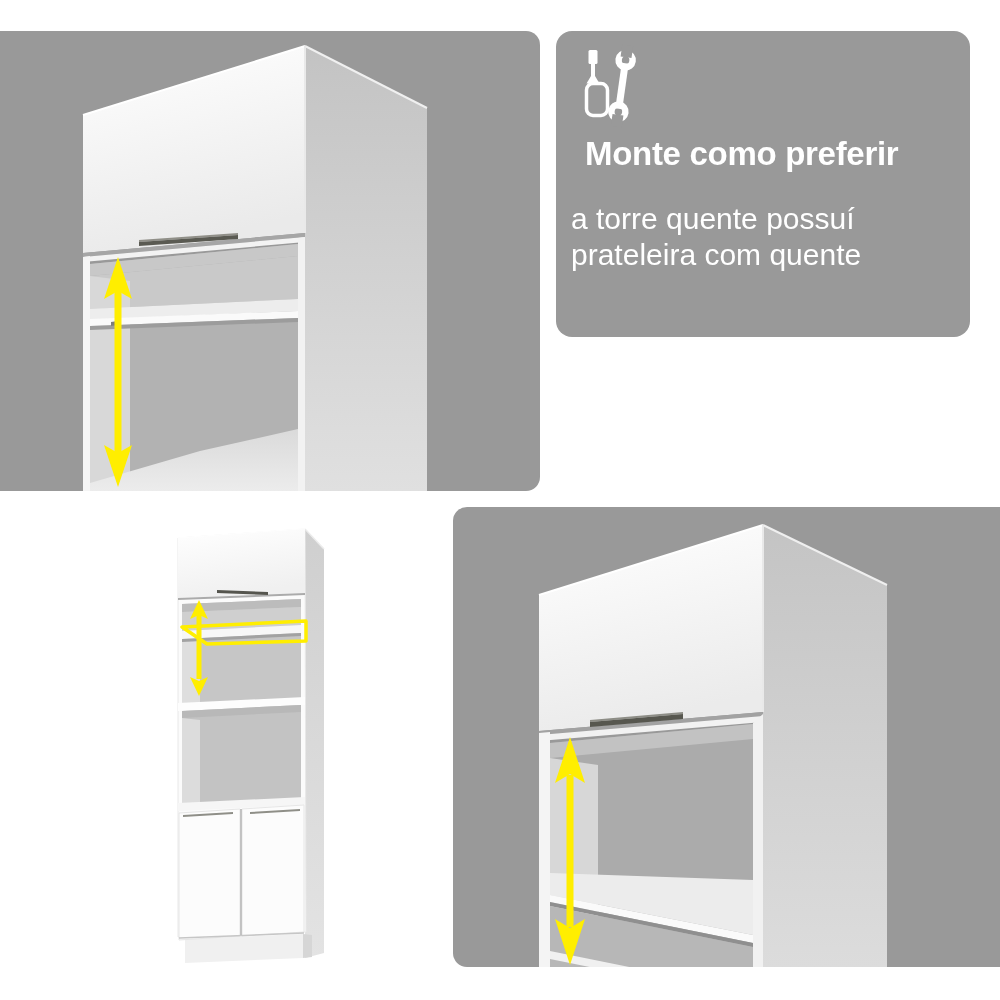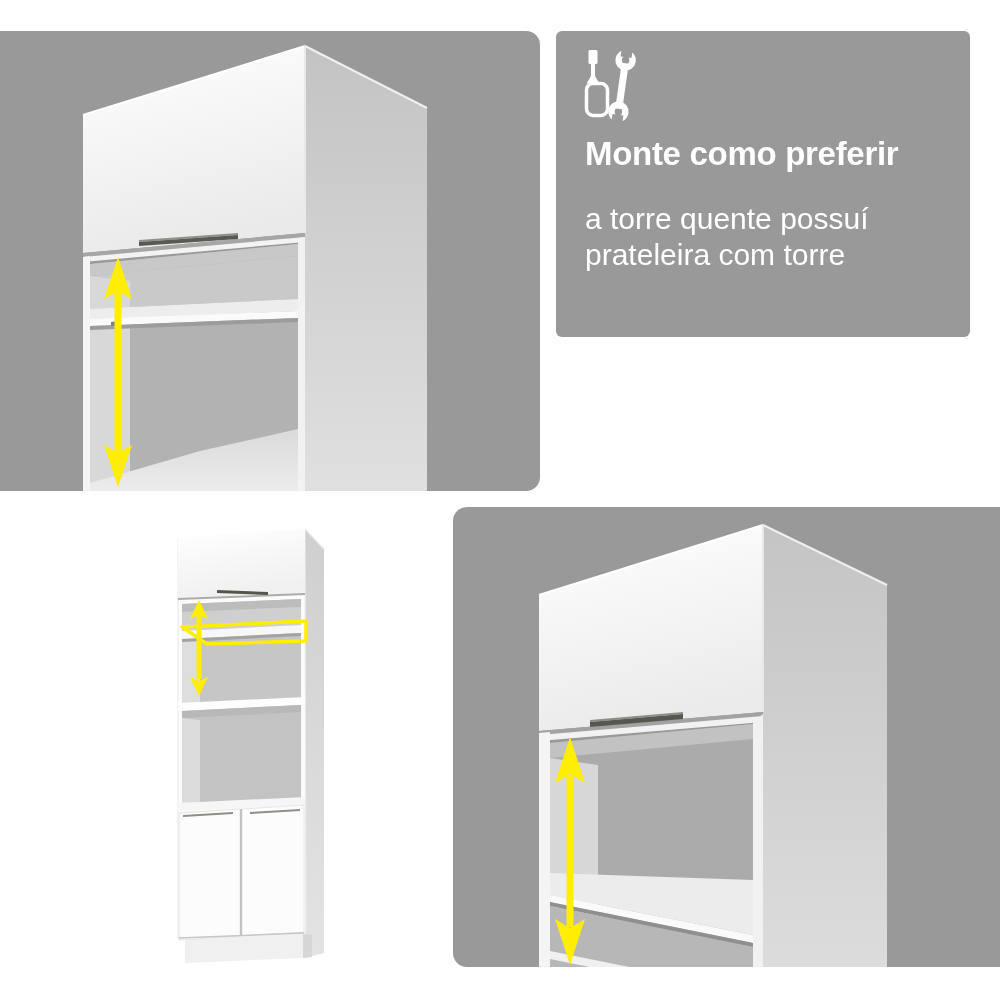--- a/index.html
+++ b/index.html
@@ -3,31 +3,31 @@
 <meta charset="utf-8">
 <style>
   html,body{margin:0;padding:0;}
   body{
     width:1000px;height:1000px;position:relative;overflow:hidden;
     background:var(--page-background,#fff);
     font-family:"Liberation Sans", sans-serif;
   }
   .panel{position:absolute;background:var(--panel-gray,#999);overflow:hidden;}
   .panel-tl{left:0;top:31px;width:540px;height:460px;border-radius:0 14px 14px 0;}
-  .panel-tr{left:556px;top:31px;width:414px;height:306px;border-radius:6px;}
+  .panel-tr{left:556px;top:31px;width:414px;height:306px;border-radius:16px;}
   .panel-br{left:453px;top:507px;width:547px;height:460px;border-radius:14px 0 0 14px;}
   .tower-fig{position:absolute;left:150px;top:515px;width:190px;height:470px;margin:0;}
   .tools-icon{position:absolute;left:29px;top:19px;width:50px;height:72px;overflow:visible;}
   .panel-title{
     position:absolute;left:29px;top:105px;margin:0;
     color:var(--text-white,#fff);font-size:33px;font-weight:bold;line-height:1.1;
     letter-spacing:-0.3px;white-space:nowrap;
   }
   .panel-body{
-    position:absolute;left:29px;top:170px;margin:0;
+    position:absolute;left:15px;top:170px;margin:0;
     color:var(--text-white,#fff);font-size:30px;font-weight:400;line-height:36px;
   }
   .panel-body span{display:block;}
   svg{display:block;}
   .acc{fill:var(--accent-yellow,#ffee00);}
   .accline{stroke:var(--accent-yellow,#ffee00);fill:none;}
   .white{fill:var(--text-white,#fff);}
   .whiteline{stroke:var(--text-white,#fff);fill:none;}
   .panelfill{fill:var(--panel-gray,#999);}
 </style>
@@ -102,21 +102,21 @@
       <circle class="whiteline" cx="37" cy="10" r="7" stroke-width="6.5"></circle>
       <rect class="panelfill" x="31.5" y="-5" width="11" height="12"></rect>
       <rect class="white" x="33.5" y="13" width="7" height="46"></rect>
       <circle class="whiteline" cx="37" cy="62" r="7" stroke-width="6.5"></circle>
       <rect class="panelfill" x="31.5" y="65" width="11" height="12"></rect>
     </g>
   </svg>
   <h1 class="panel-title">Monte como preferir</h1>
   <p class="panel-body">
     <span>a torre quente possuí</span>
-    <span>prateleira com torre</span>
+    <span>prateleira com quente</span>
   </p>
 </section>
 
 <figure class="tower-fig">
   <svg width="190" height="470" viewBox="0 0 190 470">
     <defs>
       <linearGradient id="t-side" x1="0" y1="0" x2="0" y2="1">
         <stop offset="0" stop-color="#cfcfcf"></stop>
           <stop offset="1" stop-color="#e3e3e3"></stop>
       </linearGradient>

